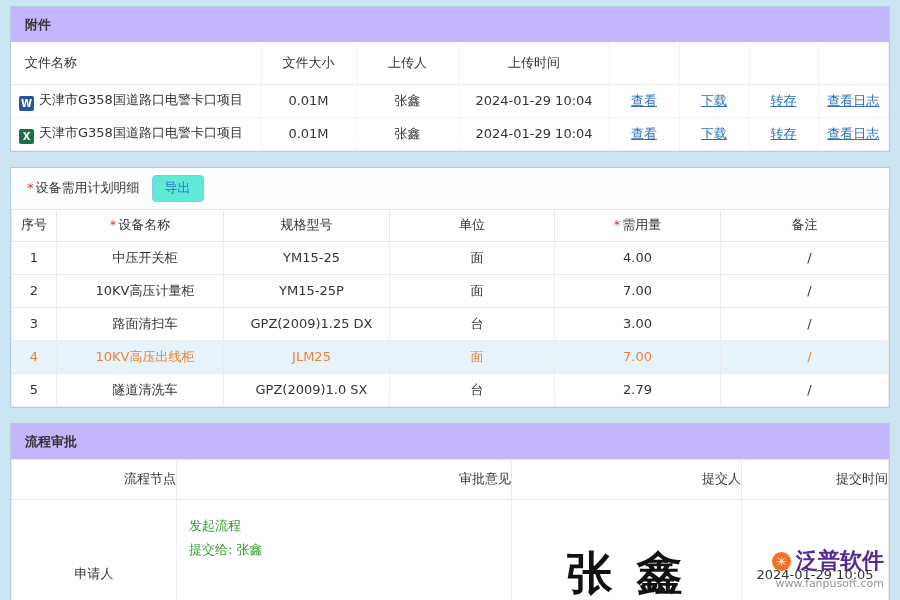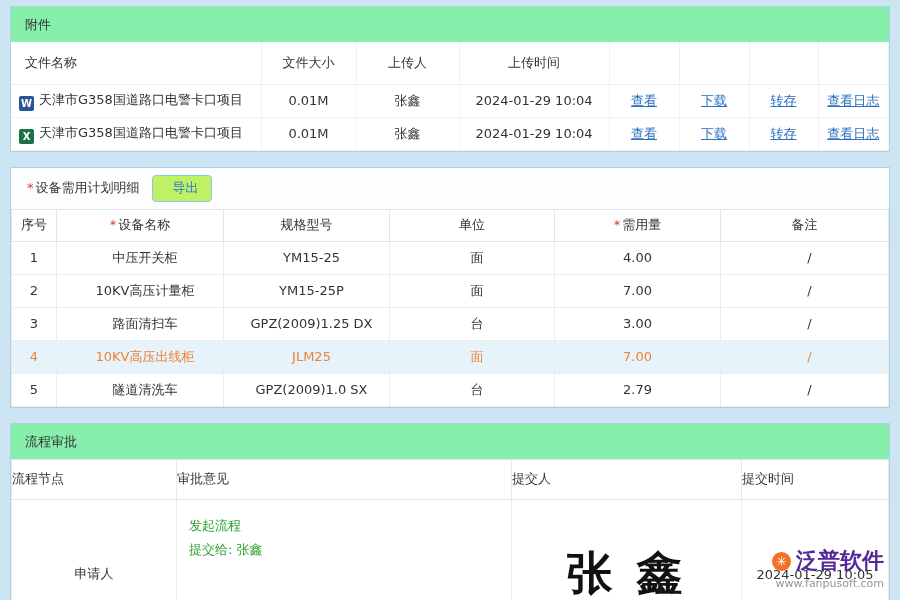--- a/index.html
+++ b/index.html
@@ -10,21 +10,22 @@
     font-family: "DejaVu Sans", "Liberation Sans", sans-serif;
     font-size: 13px;
     color: #333;
   }
   .page { position: relative; width: 900px; height: 600px; padding: 6px 10px 0 10px; }
 
   .panel { background: #fff; border: 1px solid #aed0e4; margin-bottom: 15px; }
   .panel-title {
     padding: 9px 14px 8px 14px;
     color: #333;
-    background: #86efac;
+    background: #c4b5fd;
+    font-weight: bold;
   }
 
   table { width: 100%; border-collapse: collapse; table-layout: fixed; padding-left: 20px; }
   th { font-weight: normal; color: #333; }
   td, th { overflow: hidden; white-space: nowrap; }
 
   
   .att-table th {
     height: 42px; text-align: center;
     border-right: 1px solid #eef2f5; border-bottom: 1px solid #e8eef3;
@@ -42,38 +43,38 @@
   }
   .file-icon.word  { background: #2a5699; }
   .file-icon.ppt   { background: #d04423; }
   .file-icon.excel { background: #1e7145; }
   a.act-link { color: #2a6fc0; text-decoration: underline; cursor: pointer; }
 
   
   .eq-titlebar { display: flex; align-items: center; gap: 12px; padding: 7px 10px 7px 16px; background: #fdfeff; }
   .req-star { color: #e03c2d; margin-right: 2px; }
   .btn-export {
-    display: inline-block; padding: 3px 12px 4px 20px;
+    display: inline-block; padding: 3px 12px 4px 12px;
     border: 1px solid #8fc4e8; border-radius: 4px;
-    background: #bef264; color: #2a77c9; font-size: 13px; cursor: pointer;
+    background: #5eead4; color: #2a77c9; font-size: 13px; cursor: pointer;
   }
   .eq-table th {
     height: 32px; text-align: center;
     border: 1px solid #e6e6e6; border-top: 1px solid #dde8ef;
   }
   .eq-table td {
     height: 33px; padding-left: 10px; text-align: center;
     border: 1px solid #ececec;
   }
   .eq-table td.c { text-align: center; padding-left: 0; }
   .eq-table tr.hl td { background: #e7f3fb; color: #f08032; }
 
   
   .ap-table th {
-    height: 40px; text-align: left;
+    height: 40px; text-align: right;
     border: 1px solid #e8e8e8; border-top: 1px solid #dde8ef;
   }
   .ap-table td { border: 1px solid #ececec; vertical-align: middle; }
   .ap-table td.node { text-align: center; height: 150px; }
   .ap-table td.opinion { padding: 14px 0 0 12px; vertical-align: top; }
   .green { color: #2aa12e; line-height: 24px; }
   .signature {
     text-align: center;
     font-family: "DejaVu Serif", "Liberation Serif", serif;
     font-weight: bold; font-size: 46px; color: #111; letter-spacing: 4px;

